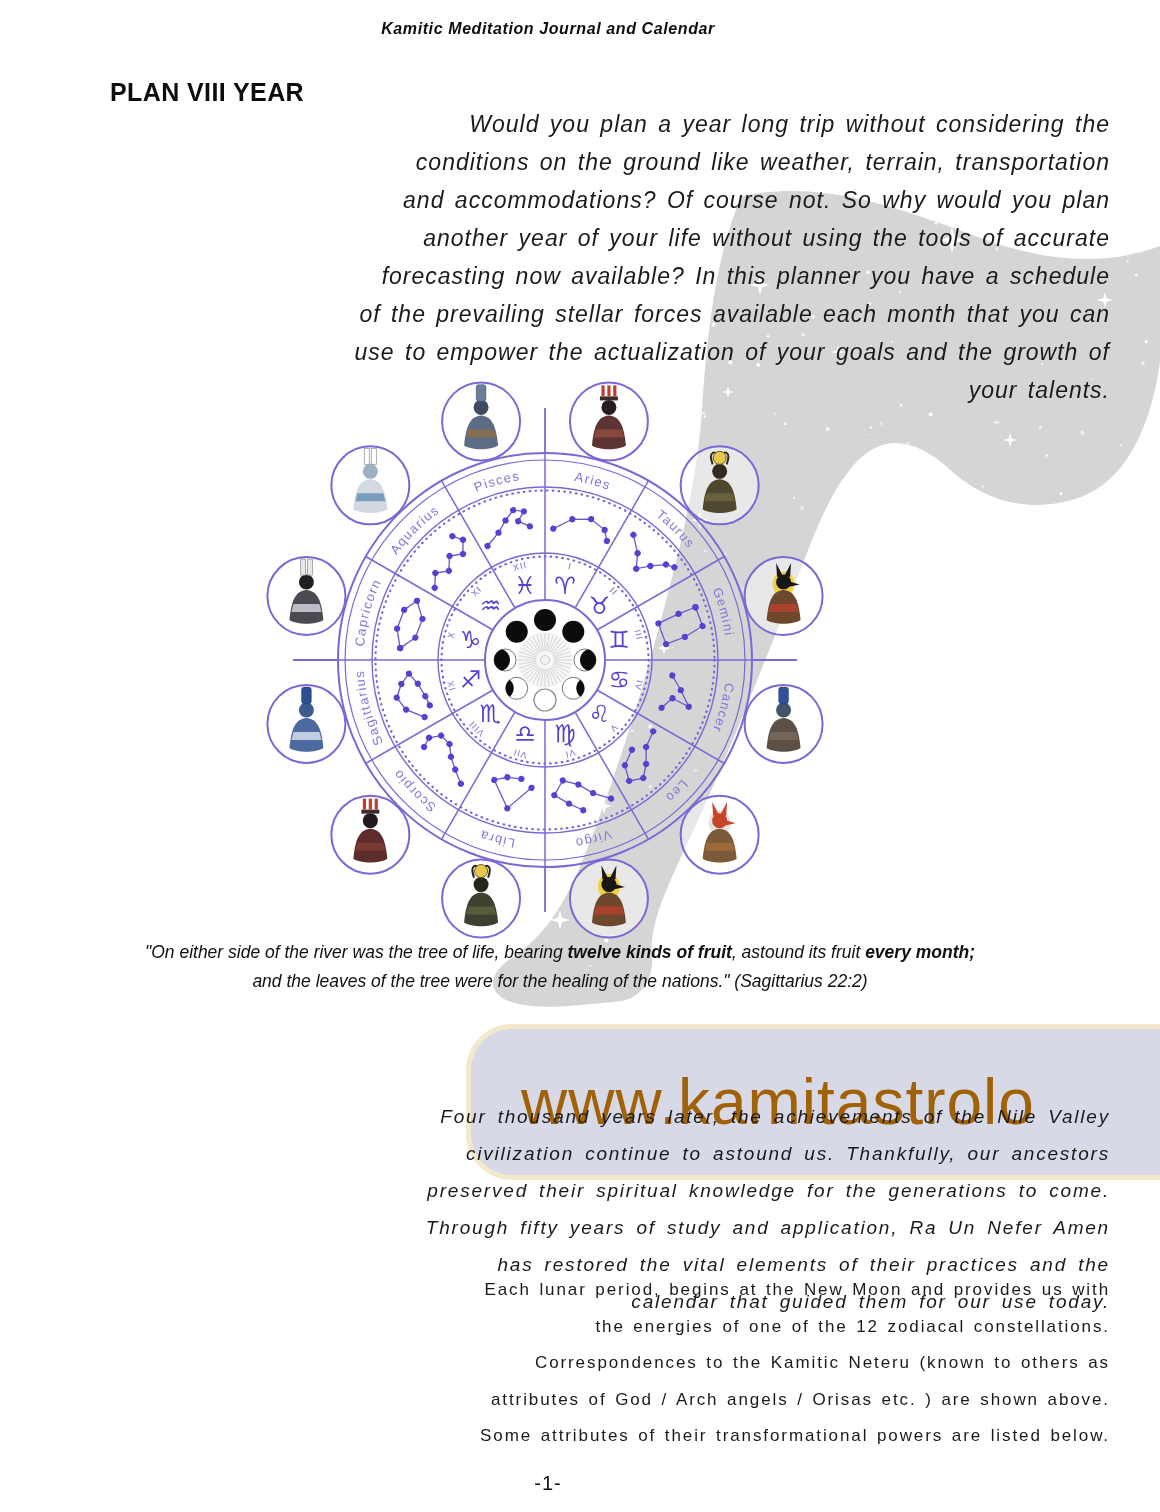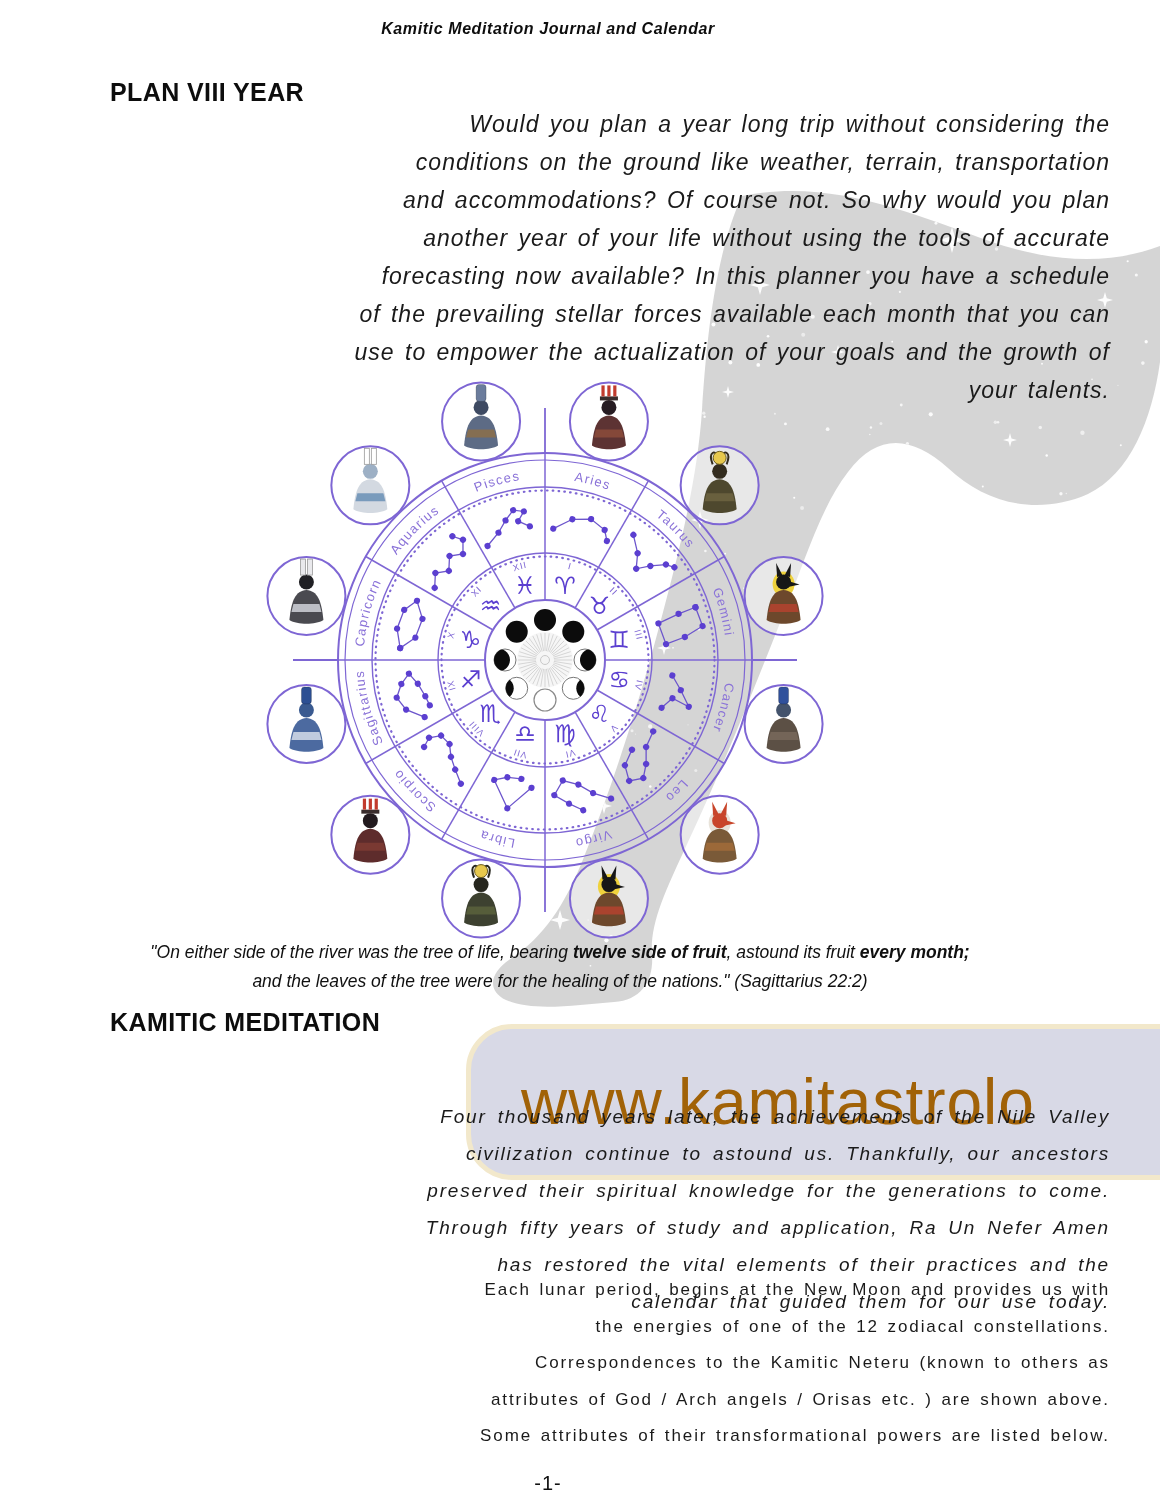--- a/index.html
+++ b/index.html
@@ -624,25 +624,24 @@
         <g clip-path="url(#mclip6)">
           <circle cx="274" cy="290" r="11" fill="#0c0c0c"></circle>
         </g>
       </g>
       <g>
         <circle cx="291.7157287525381" cy="261.7157287525381" r="11" fill="#0c0c0c"></circle>
       </g>
     </svg>
 
   <div class="quote">
-    <span>"On either side of the river was the tree of life, bearing </span><b>twelve side of fruit</b><span>,  astound its fruit </span><b>every month;</b>
+    <span>"On either side of the river was the tree of life, bearing </span><b>twelve kinds of fruit</b><span>,  astound its fruit </span><b>every month;</b>
     <div>and the leaves of the tree were for the healing of the nations."  (Sagittarius 22:2)</div>
   </div>
 
-  <div class="heading" id="med-heading">KAMITIC MEDITATION</div>
   <div class="para" id="para-med-italic">Four thousand years later, the achievements of the Nile Valley
 civilization continue to astound us. Thankfully, our ancestors
 preserved their spiritual knowledge for the generations to come.
 Through fifty years of study and application, Ra Un Nefer Amen
 has restored the vital elements of their practices and the
 calendar that guided them for our use today.</div>
   <div class="para" id="para-med-regular">Each lunar period, begins at the New Moon and provides us with
 the energies of one of the 12 zodiacal constellations.
 Correspondences to the Kamitic Neteru (known to others as
 attributes of God / Arch angels / Orisas etc. ) are shown above.

